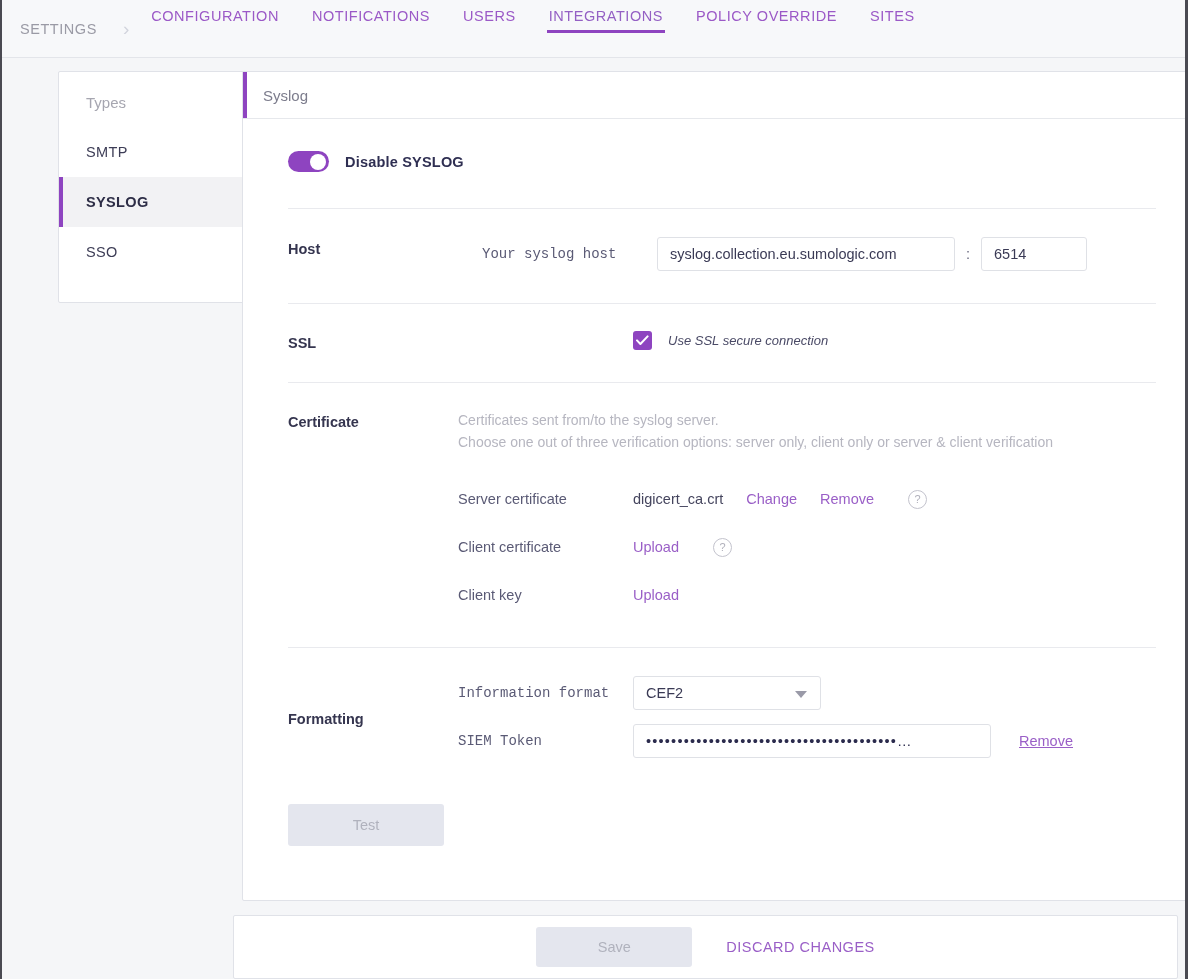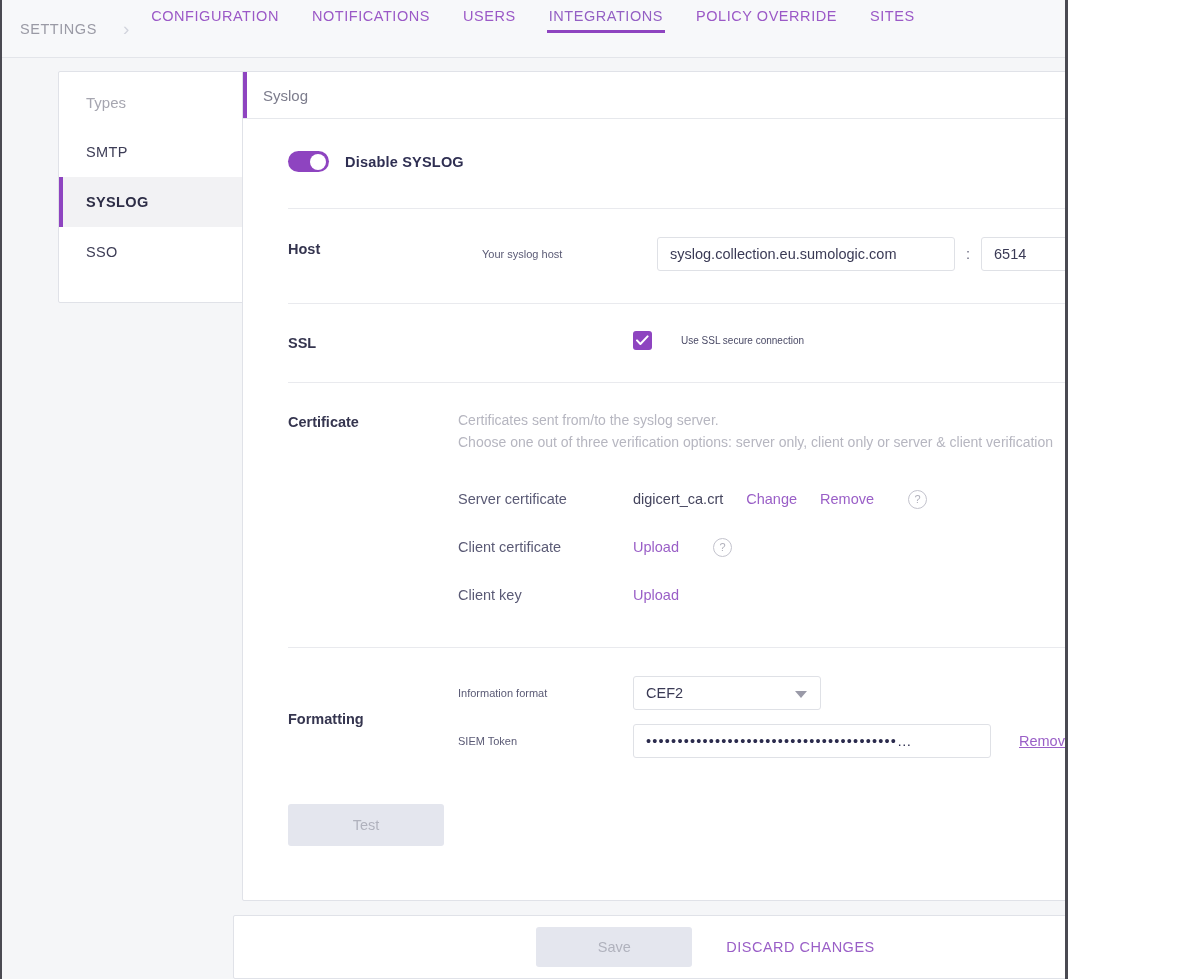--- a/index.html
+++ b/index.html
@@ -8,21 +8,21 @@
   }
   body {
     width: 1201px;
     height: 979px;
     background: #ffffff;
     font-family: "Liberation Sans", sans-serif;
     overflow: hidden;
   }
   .app {
     position: relative;
-    width: 1068px;
+    width: 1188px;
     height: 979px;
     box-sizing: border-box;
     border-right: 3px solid #4a4a52;
     border-left: 2px solid #4a4a52;
     background: #ef4444;
     overflow: hidden;
   }
 
   
   .topnav {
@@ -215,22 +215,23 @@
   }
   .sec-content { flex: 1; }
 
   .field-row {
     display: flex;
     align-items: center;
   }
   .field-label {
     width: 175px;
     flex: none;
-    font-size: 11px;
+    font-size: 14px;
     color: #5a5a75;
+    font-family: Liberation Mono, monospace;
   }
   .txt-input {
     height: 34px;
     border: 1px solid #dfe1e6;
     border-radius: 3px;
     background: #fff;
     font-size: 14.5px;
     color: #3a3a55;
     font-family: "Liberation Sans", sans-serif;
     padding: 0 12px;
@@ -246,23 +247,24 @@
   .checkbox {
     width: 19px; height: 19px;
     border-radius: 3px;
     background: #8e44c0;
     position: relative;
     flex: none;
     cursor: pointer;
   }
   .checkbox svg { position: absolute; left: 3px; top: 4px; }
   .cb-text {
-    margin-left: 29px;
-    font-size: 10px;
+    margin-left: 16px;
+    font-size: 13px;
     color: #4a4a66;
+    font-style: italic;
   }
 
   
   .cert-desc {
     font-size: 14px;
     color: #b6b6c0;
     line-height: 1.55;
   }
   .cert-rows { margin-top: 22px; }
   .cert-row {

